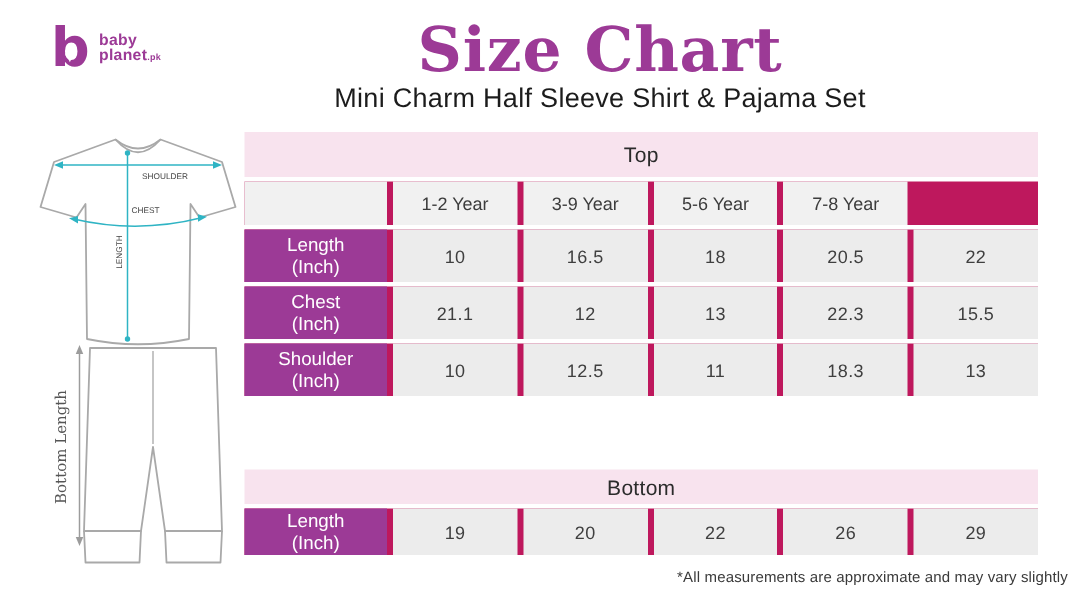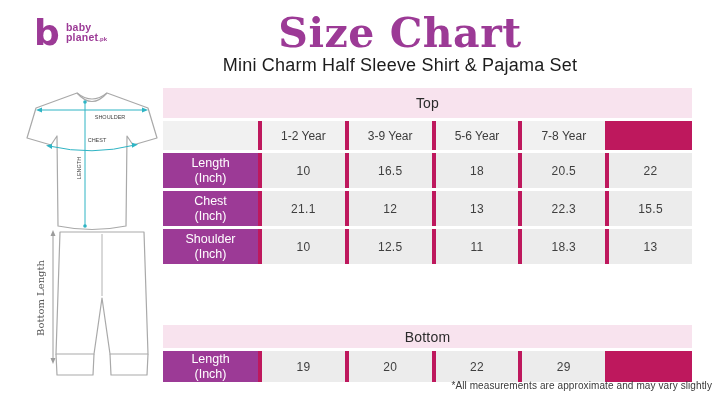--- a/index.html
+++ b/index.html
@@ -42,21 +42,21 @@
     margin-top:3px;
     font-size:18px; color:#1c1c1c; letter-spacing:0.2px;
   }
 
   
   .illustration { position:absolute; left:22px; top:86px; width:140px; height:292px; }
 
   
   .size-table { position:absolute; left:163px; width:529px; }
   .table-top { top:88px; }
-  .table-bottom { top:325px; }
+  .table-bottom { top:313px; }
   .section-head {
     background:#f8e3ee;
     display:flex; align-items:center; justify-content:center;
     font-size:14px; color:#2b2b2b; letter-spacing:0.2px;
     margin-bottom:3px;
   }
   .table-top .section-head { height:30px; }
   .table-bottom .section-head { height:23px; }
   .grid { display:grid; grid-template-columns:95px repeat(5, 1fr); gap:4px; background:#be185d; }
   .cell { display:flex; align-items:center; justify-content:center; text-align:center; }
@@ -196,19 +196,20 @@
     <div class="section-head">Bottom</div>
 
     <div class="grid">
       <div class="cell label-cell">
         <span>Length</span>
         <span>(Inch)</span>
       </div>
       <div class="cell val-cell">19</div>
       <div class="cell val-cell">20</div>
       <div class="cell val-cell">22</div>
+      <div class="cell val-cell">26</div>
       <div class="cell val-cell">29</div>
     </div>
   </div>
 
   <div class="footnote">*All measurements are approximate and may vary slightly</div>
 
 </div>
 
 </body></html>

